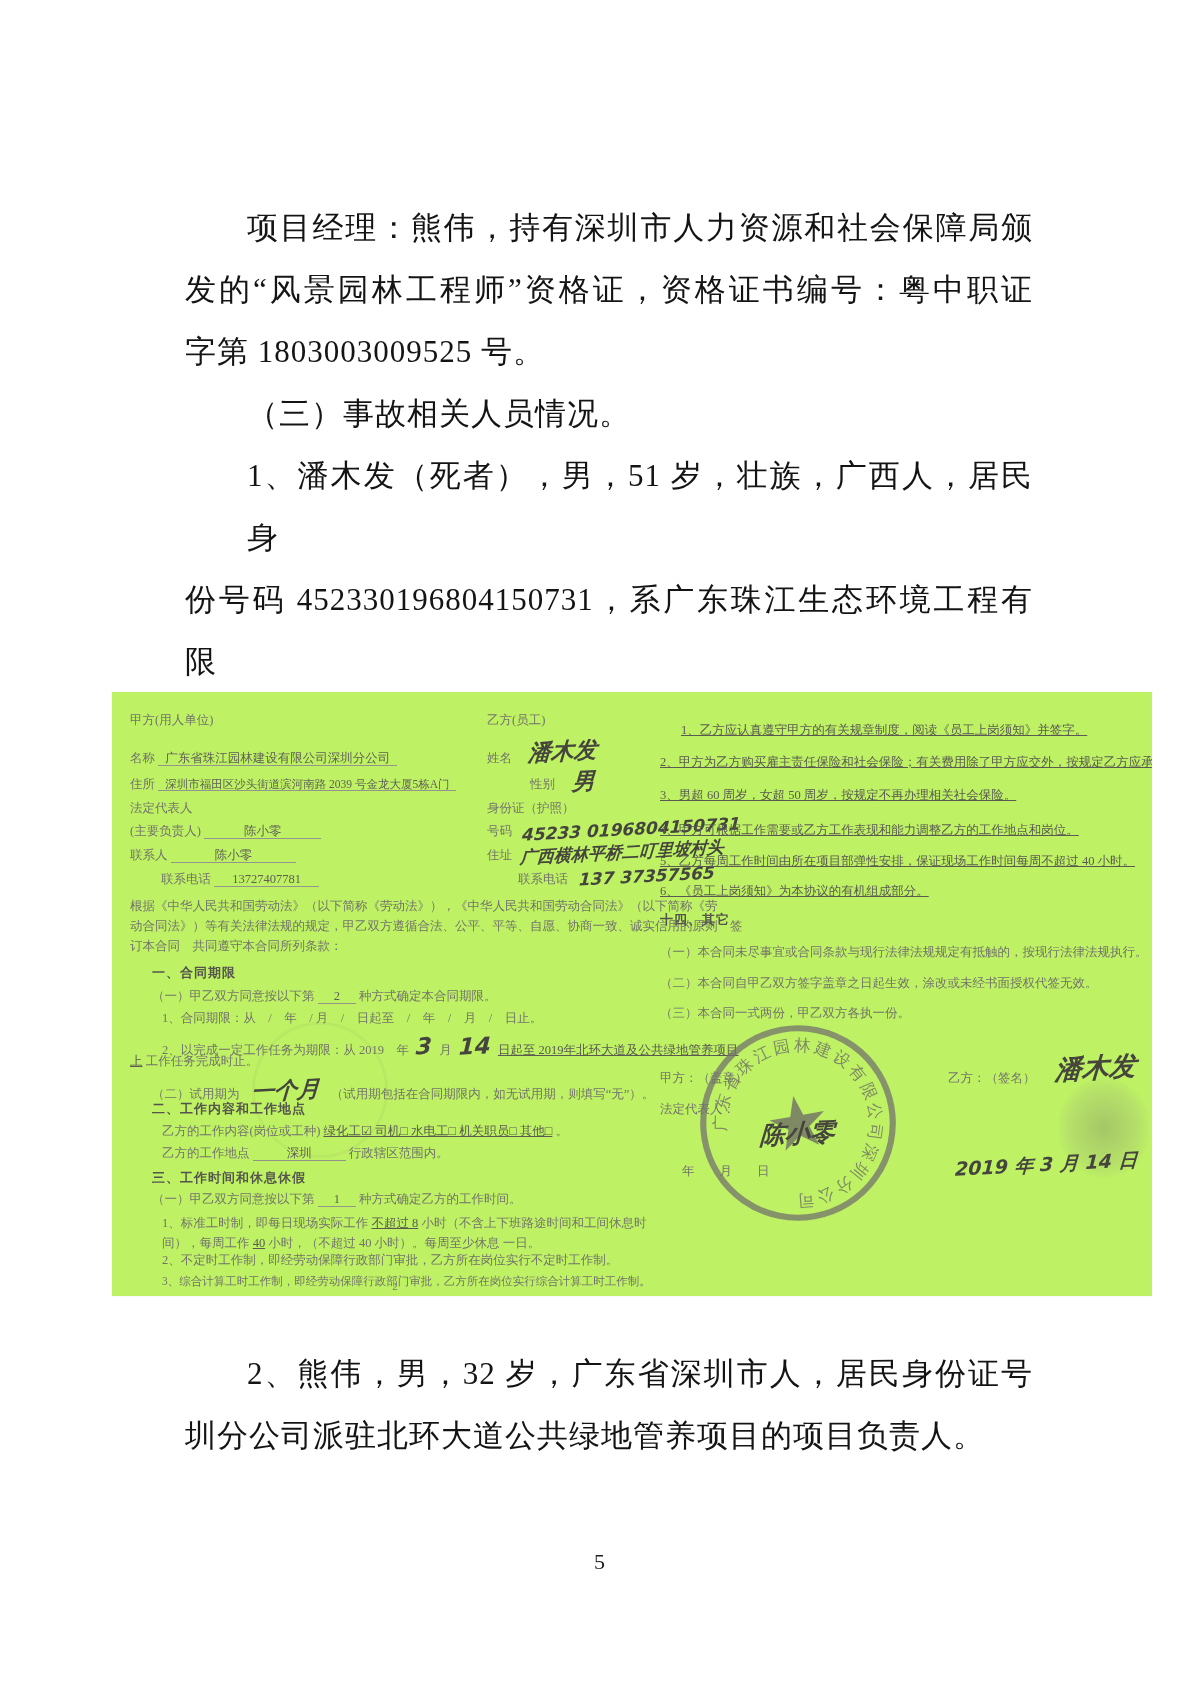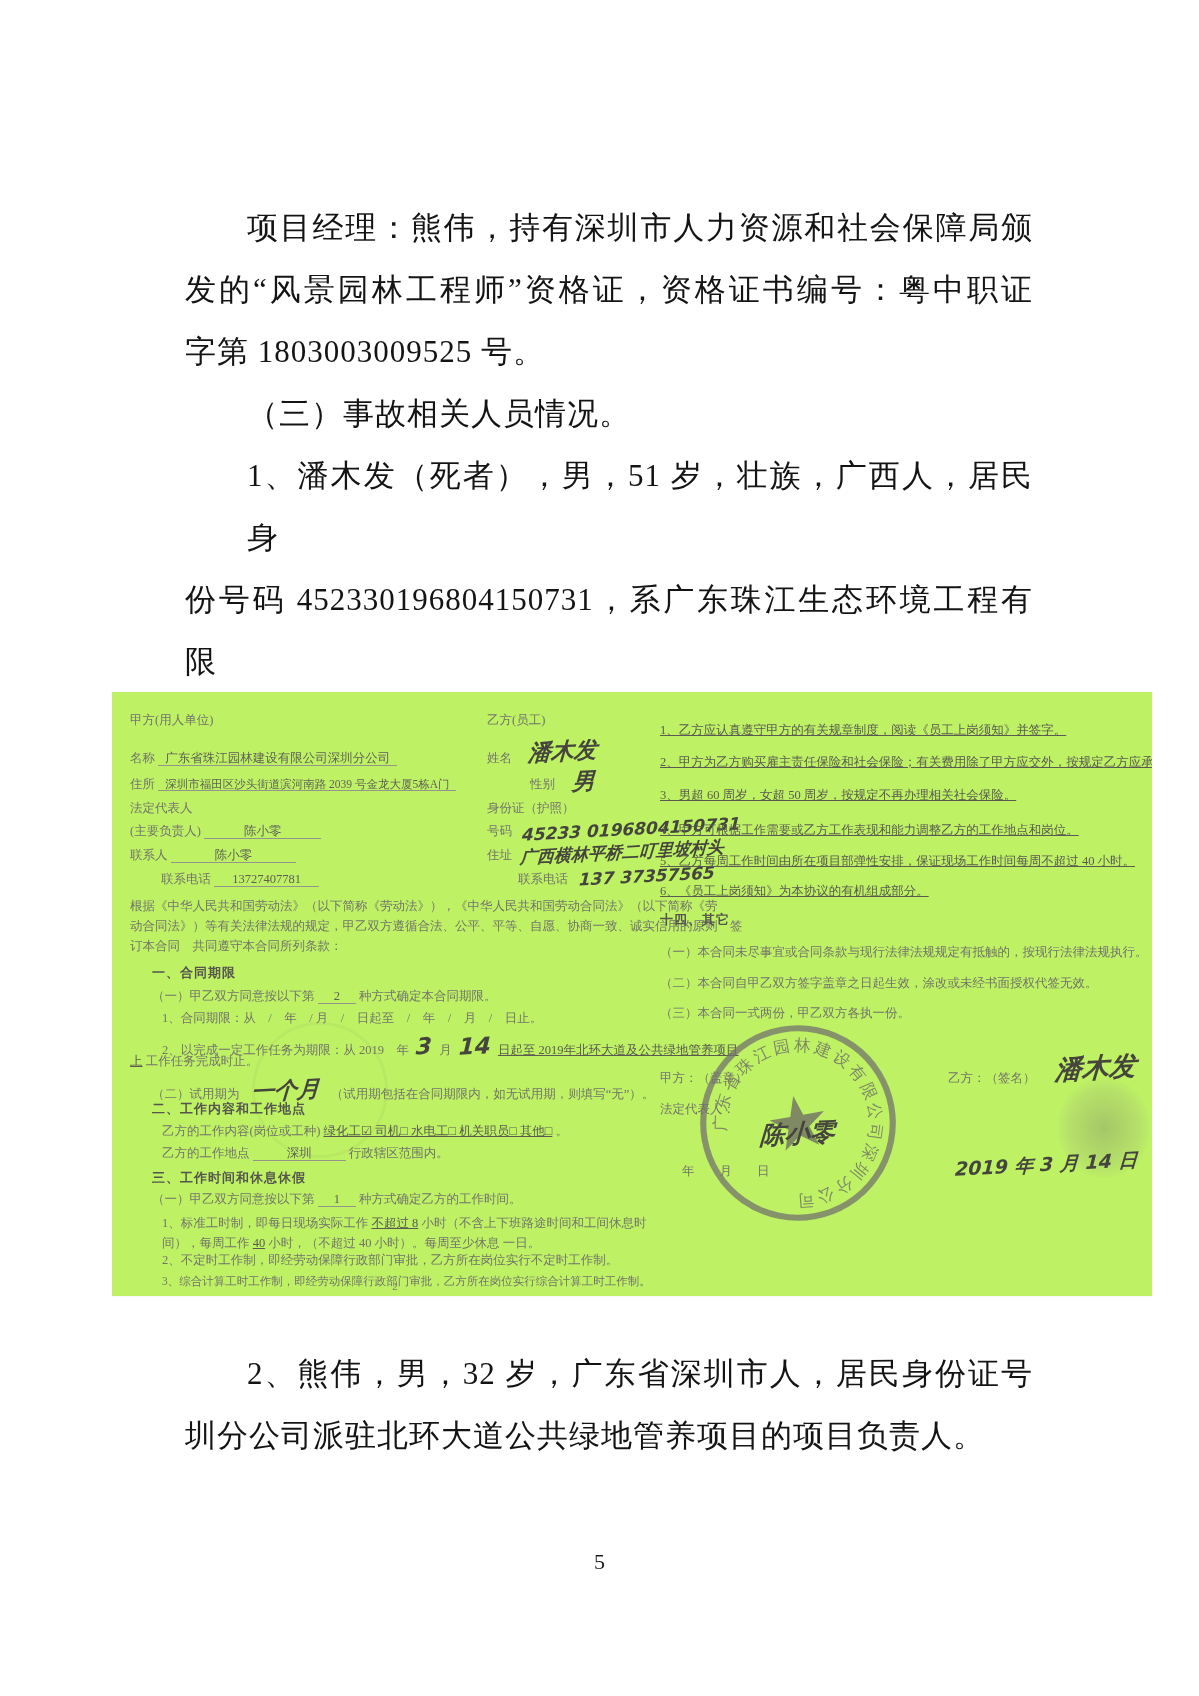--- a/index.html
+++ b/index.html
@@ -153,21 +153,21 @@
       <span class="clause-u">40</span>
       <span>小时，（不超过 40 小时）。每周至少休息 一日。</span>
     </div>
     <div class="row" style="top:560px;left:32px;">2、不定时工作制，即经劳动保障行政部门审批，乙方所在岗位实行不定时工作制。</div>
     <div class="row" style="top:582px;left:32px;font-size:11.5px;">3、综合计算工时工作制，即经劳动保障行政部门审批，乙方所在岗位实行综合计算工时工作制。</div>
 
     <div class="scan-pageno">2</div>
   </div>
 
   <div class="pg pg-right">
-    <div class="row clause-u nowrapclip" style="top:30px;">1、乙方应认真遵守甲方的有关规章制度，阅读《员工上岗须知》并签字。</div>
+    <div class="row clause-u nowrapclip" style="top:30px;margin-left:21px;">1、乙方应认真遵守甲方的有关规章制度，阅读《员工上岗须知》并签字。</div>
     <div class="row clause-u nowrapclip" style="top:62px;">2、甲方为乙方购买雇主责任保险和社会保险；有关费用除了甲方应交外，按规定乙方应承担个人缴纳部分。</div>
     <div class="row clause-u nowrapclip" style="top:95px;">3、男超 60 周岁，女超 50 周岁，按规定不再办理相关社会保险。</div>
     <div class="row clause-u nowrapclip" style="top:130px;">4、甲方可根据工作需要或乙方工作表现和能力调整乙方的工作地点和岗位。</div>
     <div class="row clause-u nowrapclip" style="top:161px;">5、乙方每周工作时间由所在项目部弹性安排，保证现场工作时间每周不超过 40 小时。</div>
     <div class="row clause-u" style="top:191px;">6、《员工上岗须知》为本协议的有机组成部分。</div>
 
     <div class="row sec" style="top:219px;">十四、其它</div>
     <div class="row" style="top:252px;">（一）本合同未尽事宜或合同条款与现行法律法规规定有抵触的，按现行法律法规执行。</div>
     <div class="row" style="top:283px;">（二）本合同自甲乙双方签字盖章之日起生效，涂改或未经书面授权代签无效。</div>
     <div class="row" style="top:313px;">（三）本合同一式两份，甲乙双方各执一份。</div>

